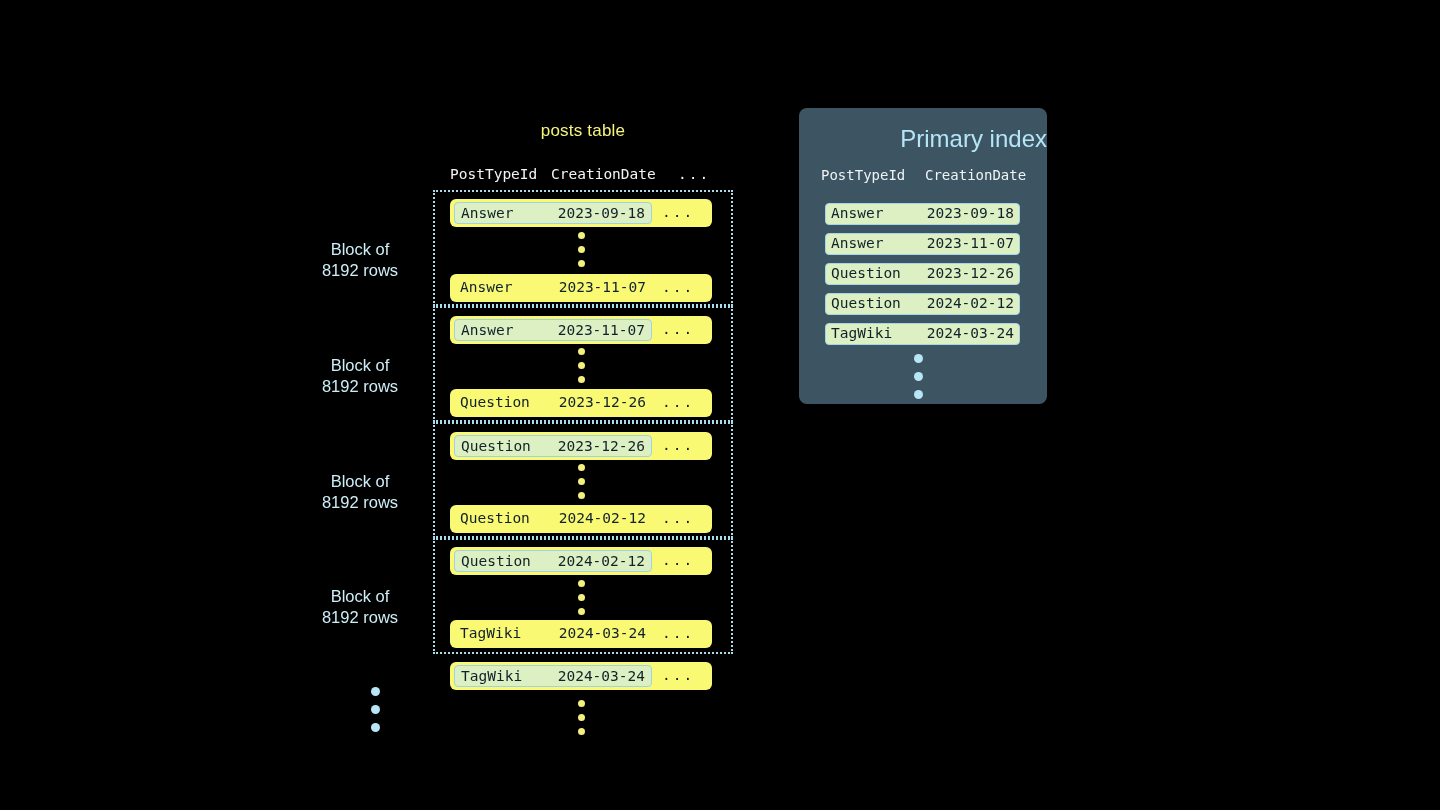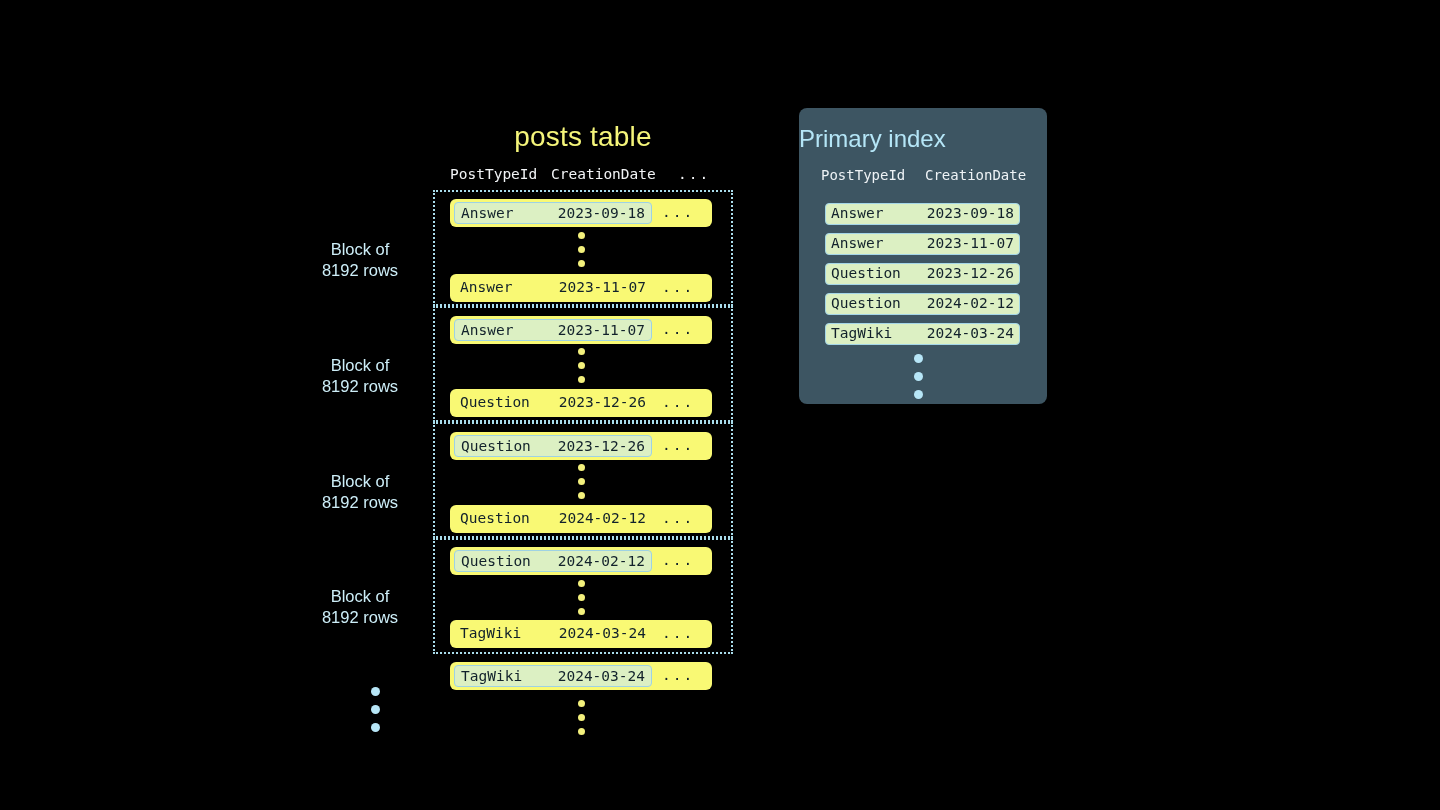--- a/index.html
+++ b/index.html
@@ -25,21 +25,21 @@
   }
 
   
   .posts-title {
     position: absolute;
     left: 433px;
     top: 121px;
     width: 300px;
     text-align: center;
     color: #f5f57a;
-    font-size: 28px;
+    font-size: 17px;
     font-family: "Liberation Sans", sans-serif;
     letter-spacing: 0.2px;
     white-space: nowrap;
   }
 
   .posts-header {
     position: absolute;
     left: 433px;
     top: 166px;
     width: 300px;
@@ -154,21 +154,21 @@
     top: 108px;
     width: 248px;
     height: 296px;
     background: #3d5562;
     border-radius: 8px;
   }
   .index-title {
     position: absolute;
     left: 0; top: 17px;
     width: 248px;
-    text-align: left;
+    text-align: right;
     color: #b5e6f7;
     font-size: 24px;
     font-family: "Liberation Sans", sans-serif;
     white-space: nowrap;
   }
   .index-header {
     position: absolute;
     left: 0; top: 59px;
     width: 248px;
     height: 20px;

